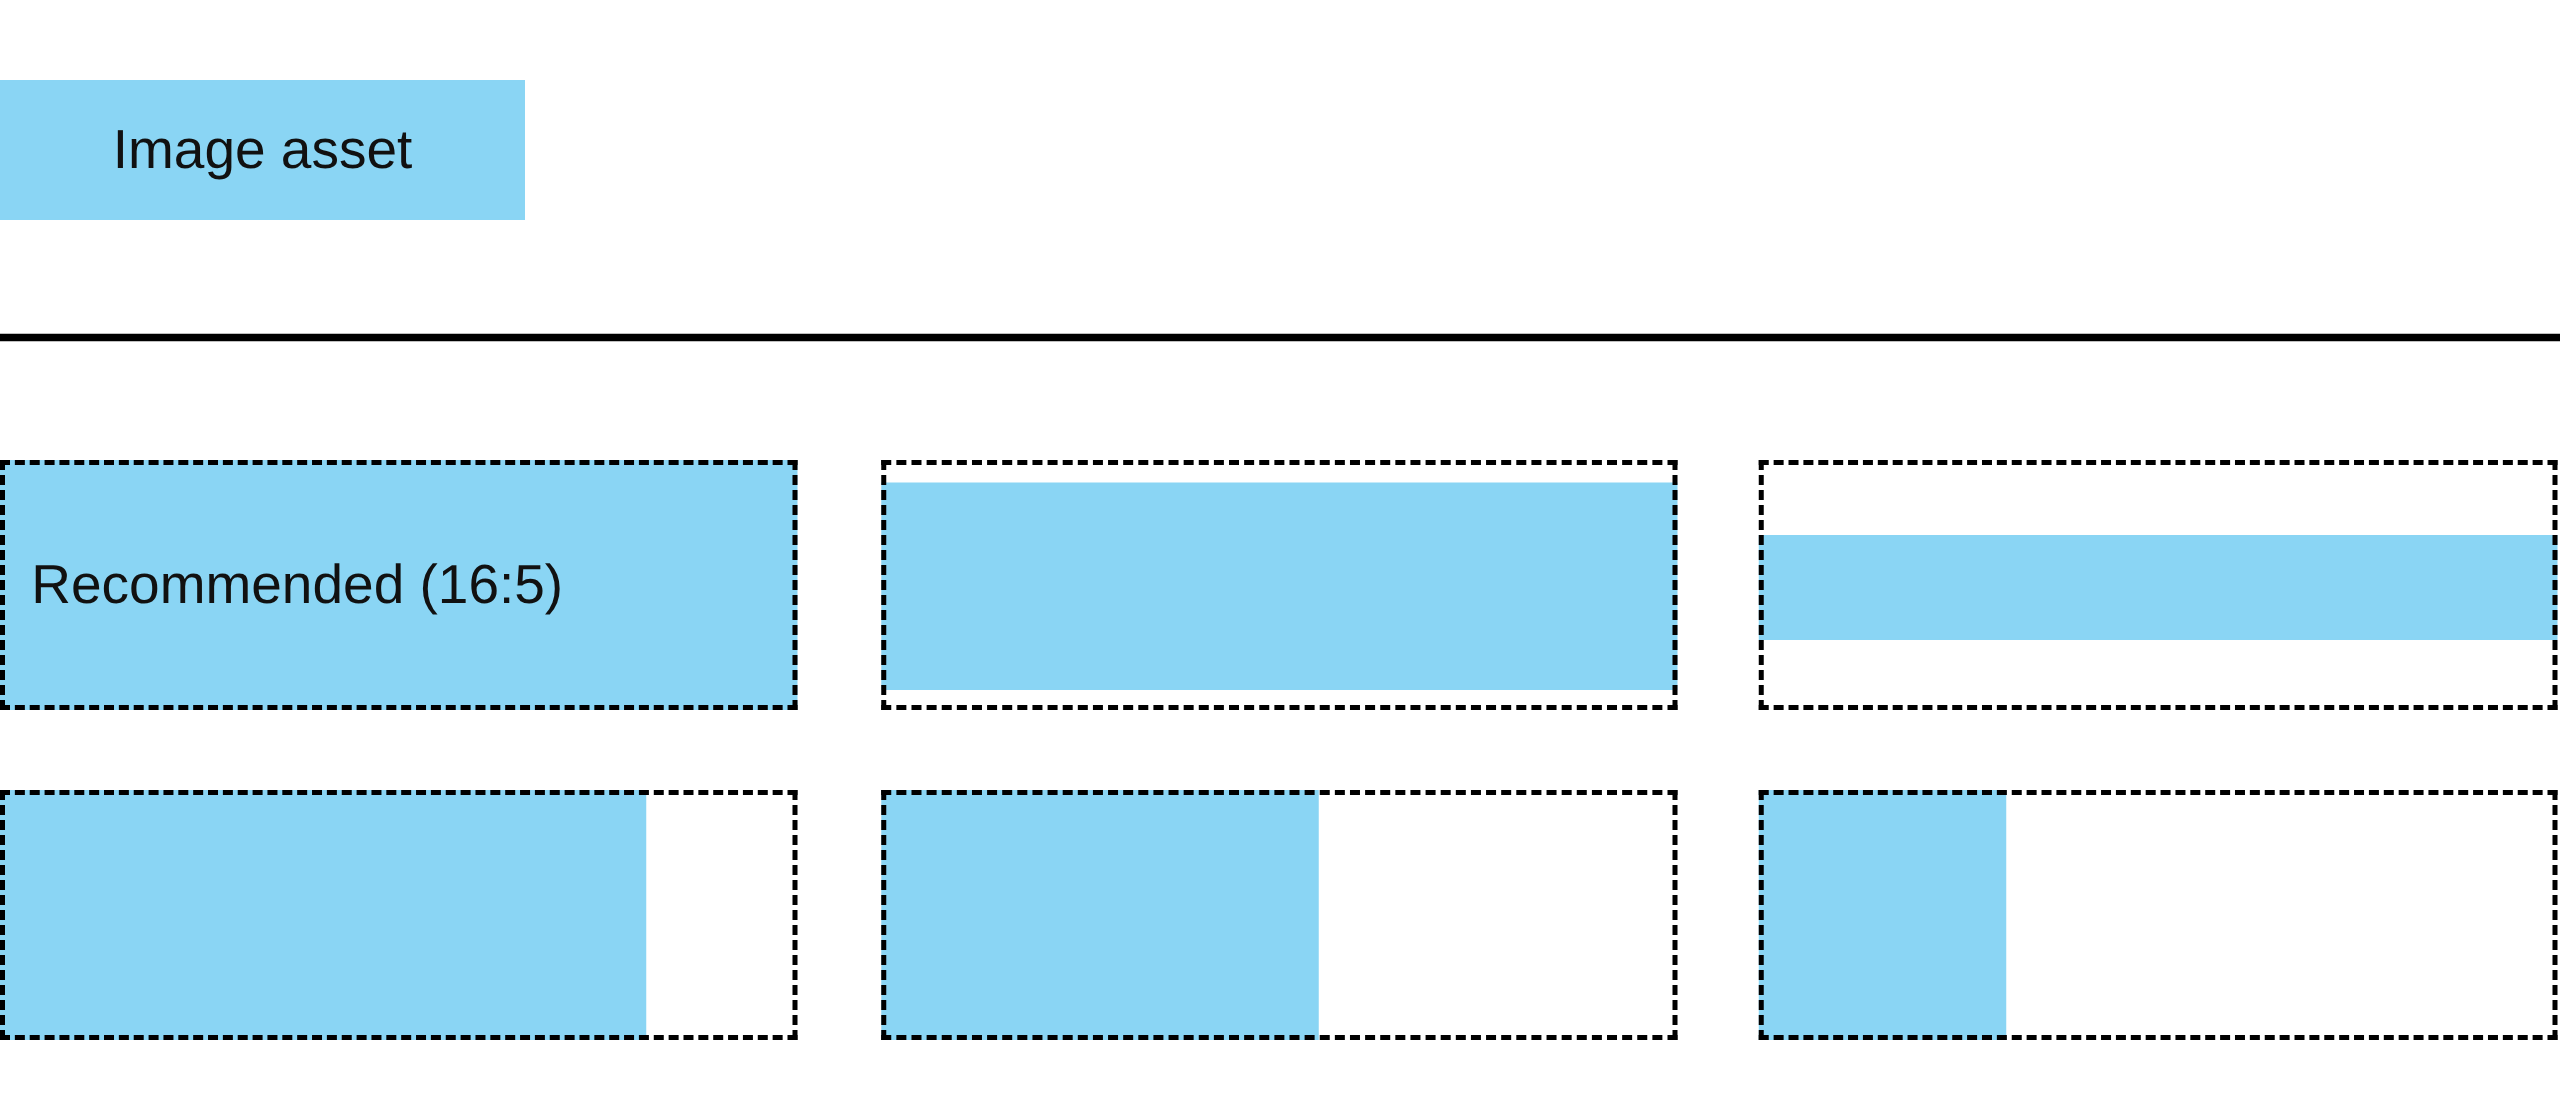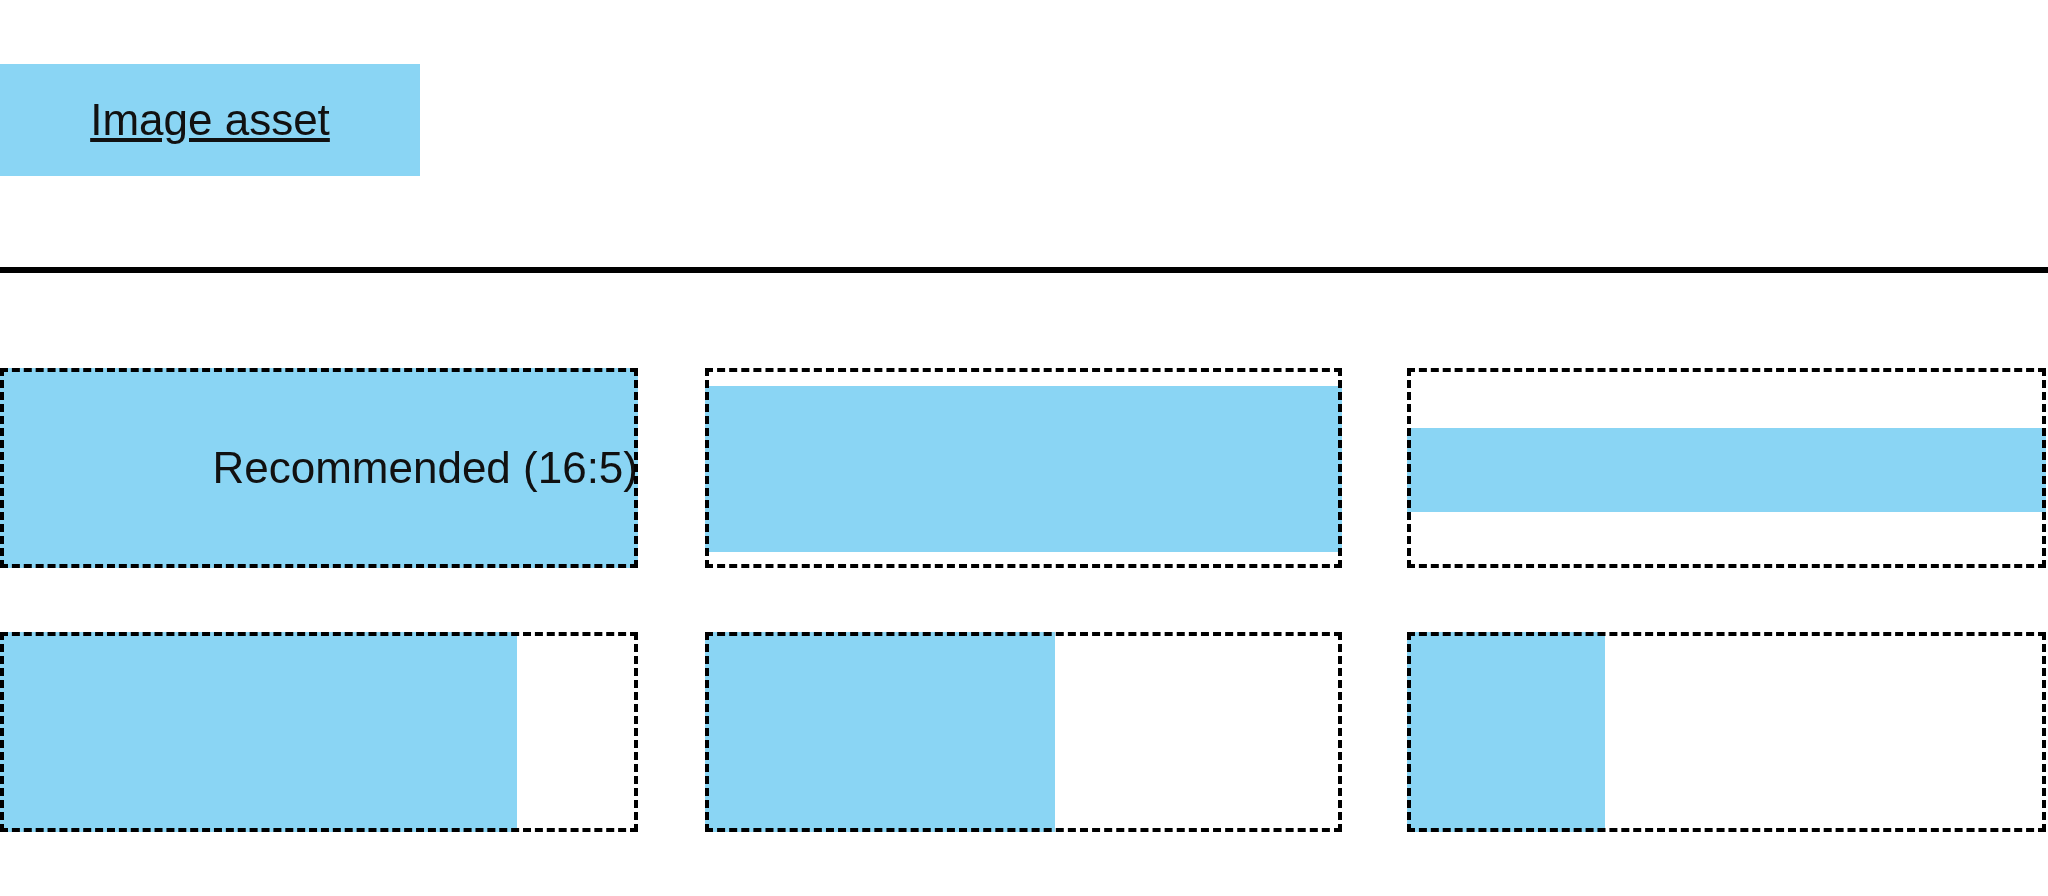--- a/index.html
+++ b/index.html
@@ -17,41 +17,41 @@
     background: var(--bg-color);
     overflow: hidden;
     font-family: "Liberation Sans", "DejaVu Sans", sans-serif;
     color: var(--text-color);
   }
 
   
   .legend-asset {
     position: absolute; left: 0; top: 64px; width: 420px; height: 112px;
     background: var(--asset-blue);
-    display: flex; align-items: center; justify-content: center; text-decoration: underline;
+    display: flex; align-items: center; justify-content: center;
   }
   .legend-space {
     position: absolute; left: 456px; top: 64px; width: 909px; height: 112px;
     border: 4px dashed var(--line-black);
     display: flex; align-items: center; justify-content: center;
   }
   .legend-label {
     font-size: 44px; font-weight: 500; line-height: 1; white-space: nowrap;
   }
 
   
   .divider {
     position: absolute; left: 0; top: 267px; width: 2048px; height: 6px;
     background: var(--line-black);
   }
 
   
   .demo-box {
     position: absolute;
-    display: flex; align-items: center; justify-content: flex-end; padding-left: 25px;
+    display: flex; align-items: center; justify-content: flex-start; padding-left: 25px;
   }
   .demo-box .fill {
     position: absolute;
     background: var(--asset-blue);
   }
   .demo-box::after {
     content: "";
     position: absolute; inset: 0;
     border: 4px dashed var(--line-black);
     pointer-events: none;

